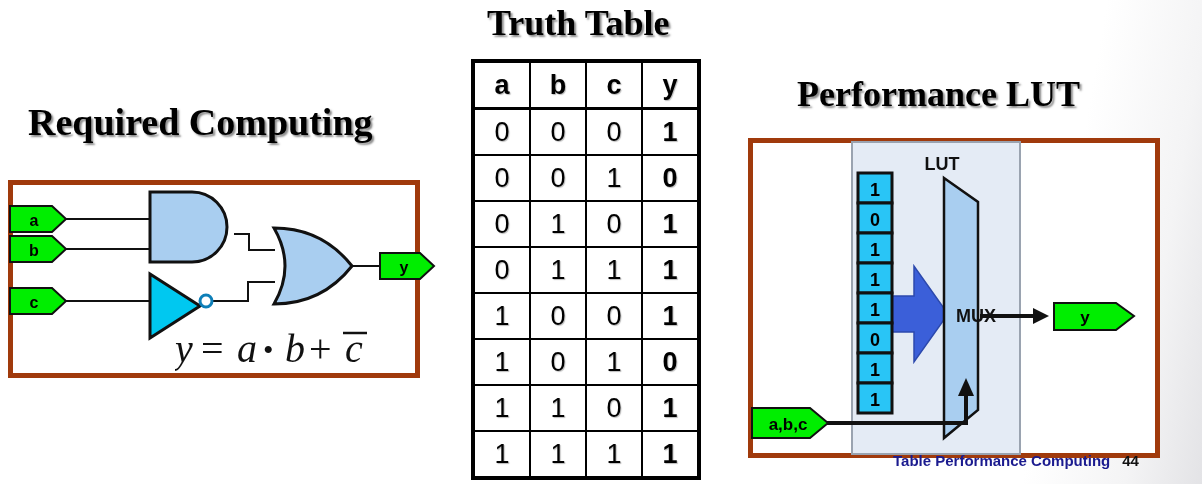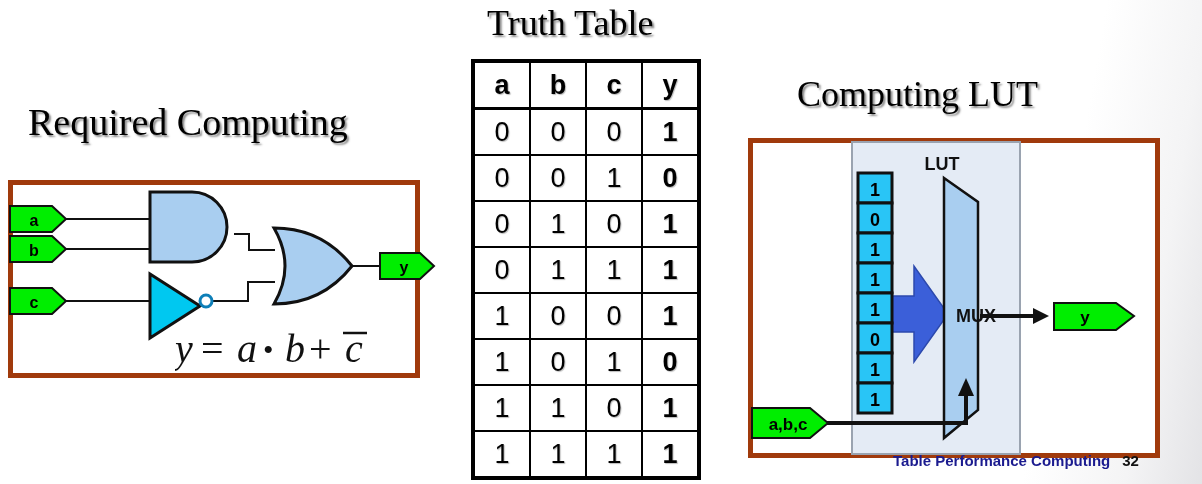--- a/index.html
+++ b/index.html
@@ -11,21 +11,21 @@
     position:relative;
   }
   #slide{
     position:absolute;left:0;top:0;width:1202px;height:484px;
     background:linear-gradient(100deg,#ffffff 0%,#ffffff 86%,#f4f4f5 94%,#e3e3e6 100%);
   }
 
   .ttl{
     position:absolute;
     font-family:"Liberation Serif", serif;
-    font-weight:normal;
+    font-weight:bold;
     color:#000000;
     text-shadow:2px 2px 2px rgba(120,120,120,.85);
     white-space:nowrap;
   }
   #title-required{left:28px;top:100px;font-size:38px;}
   #title-truth{left:487px;top:2px;font-size:36px;}
   #title-lut{left:797px;top:73px;font-size:36px;}
 
   .panel{
     position:absolute;
@@ -69,21 +69,21 @@
   #footer .brand{color:#1B1B8F;}
   #footer .pageno{color:#111;margin-left:12px;}
 </style>
 </head>
 <body>
 
 <div id="slide">
 
   <div class="ttl" id="title-required">Required Computing</div>
   <div class="ttl" id="title-truth">Truth Table</div>
-  <div class="ttl" id="title-lut">Computing LUT</div>
+  <div class="ttl" id="title-lut">Performance LUT</div>
 
   <div class="panel" id="func-panel"></div>
 
   <svg id="func-svg" style="position:absolute;left:0px;top:170px;" width="440" height="220" viewBox="0 0 440 220">
 
     <g stroke="#111" stroke-width="2" fill="none">
       <path d="M62 49 L149 49"></path>
       <path d="M62 79 L149 79"></path>
       <path d="M62 131 L150 131"></path>
       <path d="M234 64 L249 64 L249 80 L275 80"></path>
@@ -254,16 +254,16 @@
       <text x="40" y="292" font-family="Liberation Sans, sans-serif" font-size="17" font-weight="bold" fill="#000" text-anchor="middle">a,b,c</text>
     </g>
 
     <g>
       <path d="M306 165 L368 165 L386 178 L368 192 L306 192 Z" fill="#00EE00" stroke="#111" stroke-width="2"></path>
       <text x="337" y="185" font-family="Liberation Sans, sans-serif" font-size="17" font-weight="bold" fill="#000" text-anchor="middle">y</text>
     </g>
   </svg>
 
   <div id="footer">
-    <span class="brand">Table Performance Computing</span><span class="pageno">32</span>
+    <span class="brand">Table Performance Computing</span><span class="pageno">44</span>
   </div>
 
 </div>
 
 </body></html>

